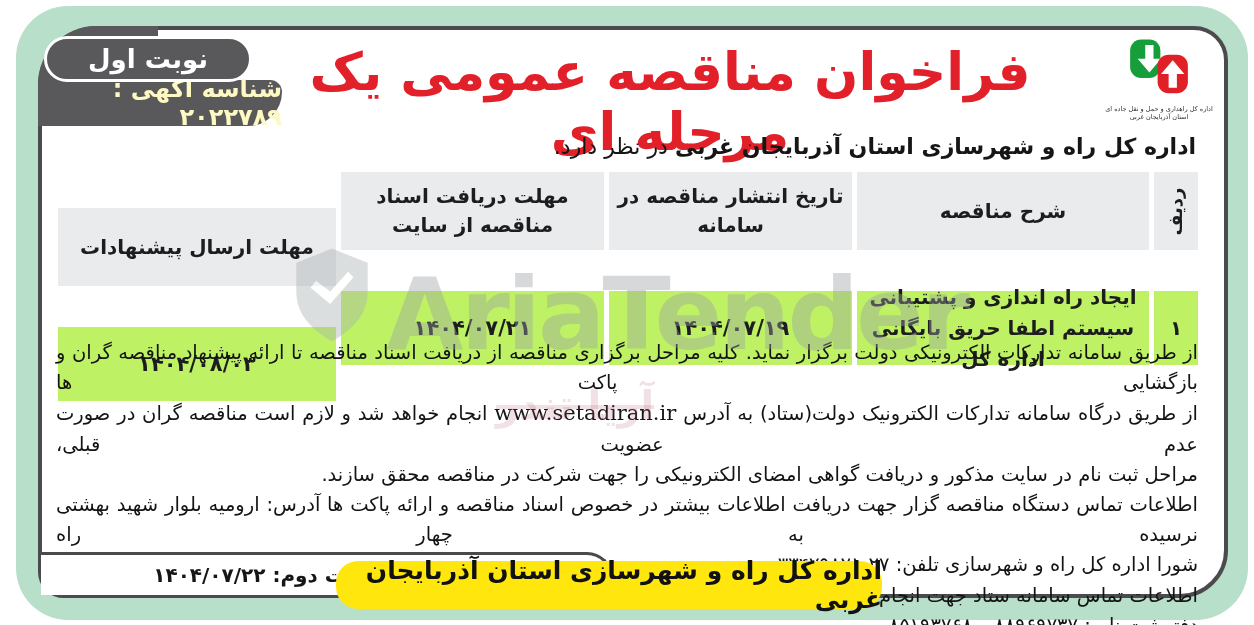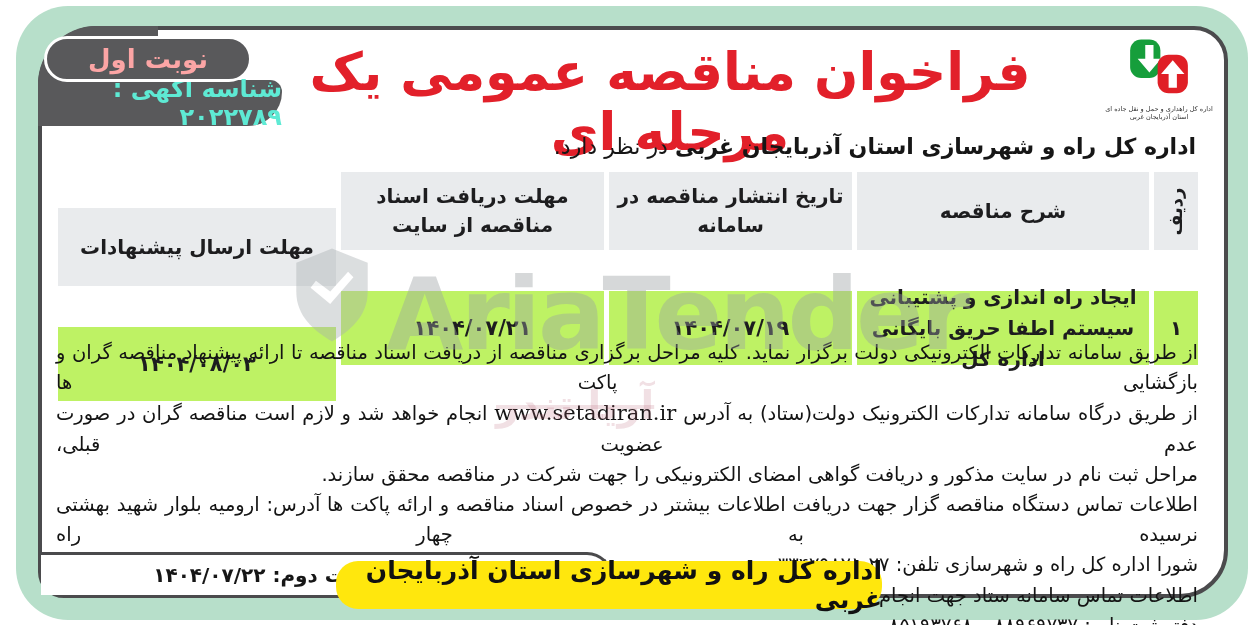--- a/index.html
+++ b/index.html
@@ -11,24 +11,24 @@
   .mint{left:16px;top:6px;width:1232px;height:614px;background:#b7dfca;border-radius:52px;}
 
   
   .card{left:38px;top:26px;width:1190px;height:572px;background:#fff;
     border:4px solid #4b4b4d;border-radius:60px 34px 48px 26px;}
 
   
   .corner-dark{left:38px;top:26px;width:120px;height:80px;background:#59595b;border-top-left-radius:58px;}
   .idrow{left:38px;top:80px;width:244px;height:46px;background:#59595b;
     border-radius:0 14px 40px 0;display:flex;align-items:center;justify-content:center;
-    color:#5eead4;font-weight:bold;font-size:24px;direction:rtl;}
+    color:#fef9c3;font-weight:bold;font-size:24px;direction:rtl;}
   .pill{left:44px;top:36px;width:208px;height:46px;background:#59595b;border:3px solid #ffffff;
     border-radius:26px;display:flex;align-items:center;justify-content:center;
-    color:#fca5a5;font-weight:bold;font-size:26px;direction:rtl;}
+    color:#ffffff;font-weight:bold;font-size:26px;direction:rtl;}
 
   .title{left:270px;top:42px;width:800px;text-align:center;direction:rtl;
     color:#e2202a;font-size:52px;font-weight:900;letter-spacing:-1px;}
 
   
   .logo-box{left:1098px;top:34px;width:122px;height:104px;text-align:center;}
   .logo-box svg{width:66px;height:66px;}
   .logo-caption{font-size:6.5px;color:#333;direction:rtl;line-height:8px;margin-top:1px;}
 
   .intro{right:58px;top:134px;direction:rtl;font-size:22px;color:#161616;text-align:right;}

